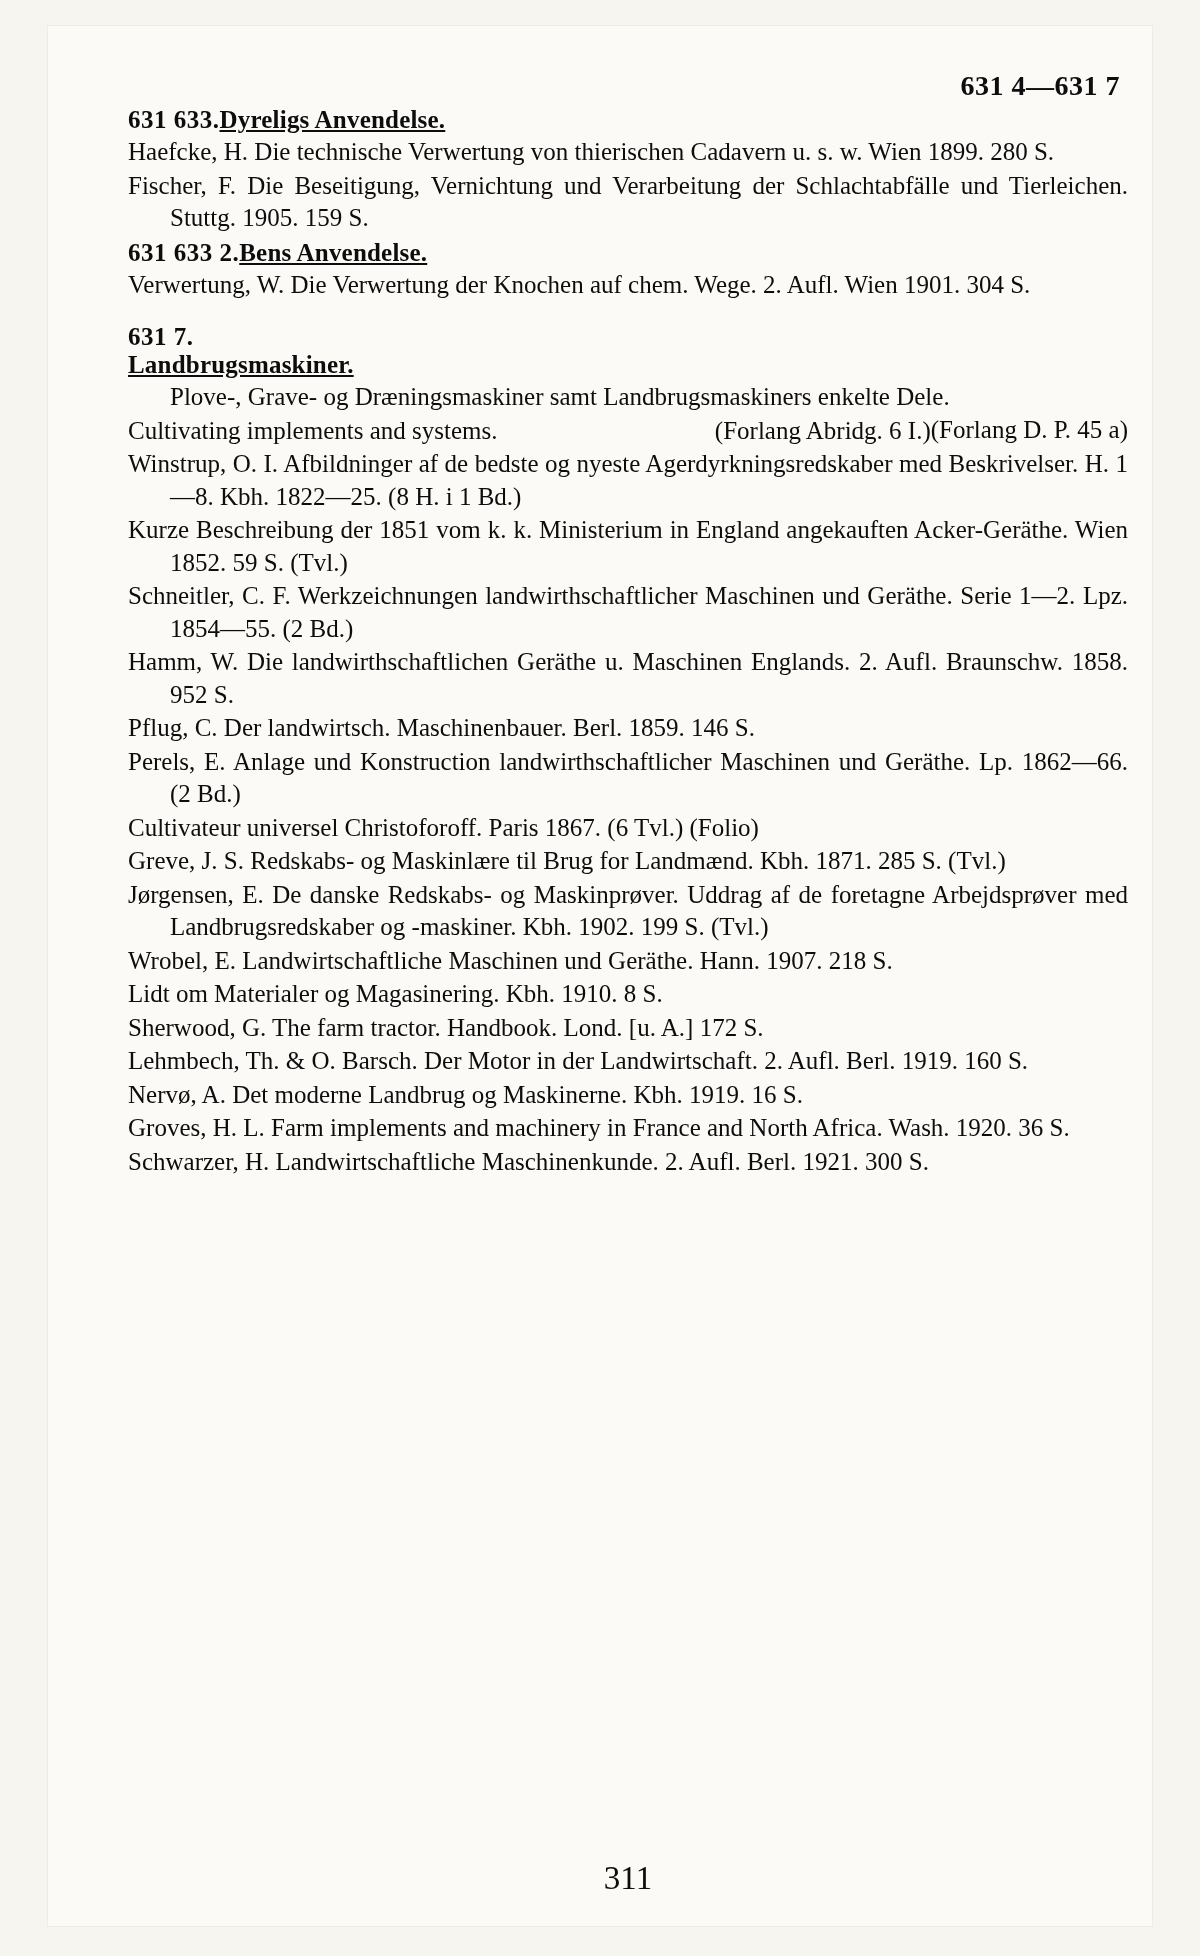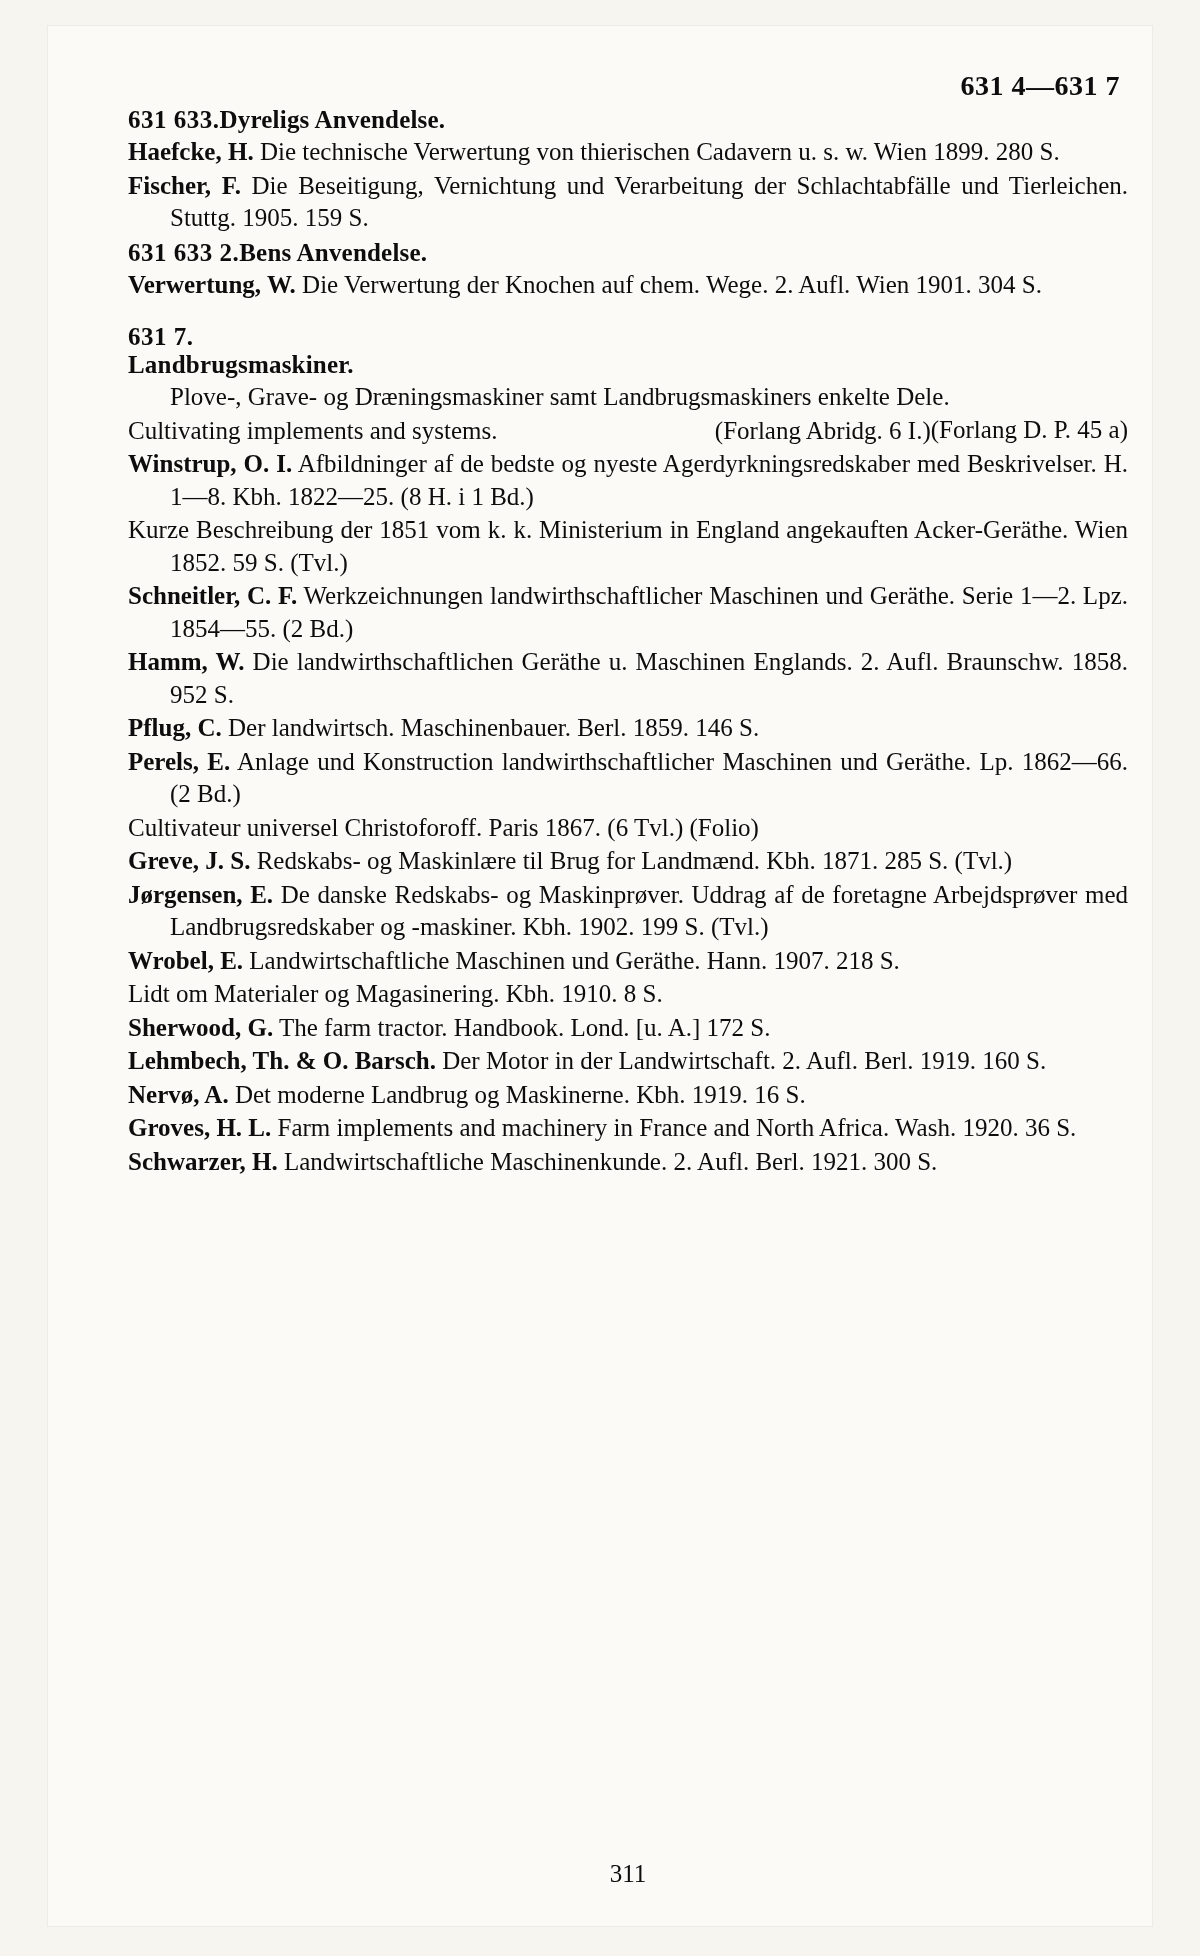--- a/index.html
+++ b/index.html
@@ -52,40 +52,40 @@
     display: flex;
     justify-content: flex-start;
     align-items: baseline;
     font-weight: bold;
     font-size: 25px;
     margin-top: 4px;
     margin-bottom: 2px;
   }
   .sec-head.spaced { margin-top: 22px; flex-direction: column; }
   .sec-num { letter-spacing: 0.5px; }
-  .sec-title { letter-spacing: 0.2px; }
+  .sec-title { letter-spacing: 0.2px; text-decoration: underline; }
   .entry {
     font-size: 25px;
     line-height: 1.30;
     margin: 0 0 1px 0;
     text-indent: 0;
     padding-left: 42px;
   }
   .entry .hang {
     margin-left: -42px;
   }
-  .entry b { font-weight: bold; }
+  .entry b { font-weight: normal; }
   .just { text-align: justify; }
   .folio {
     position: absolute;
     left: 0;
     top: 1790px;
     width: 1000px;
     text-align: center;
-    font-size: 25px;
+    font-size: 33px;
   }
 </style>
 </head>
 <body>
 
 <div class="page">
   <div class="sheet">
     <div class="content">
 
       <div class="running-head">631 4—631 7</div>

